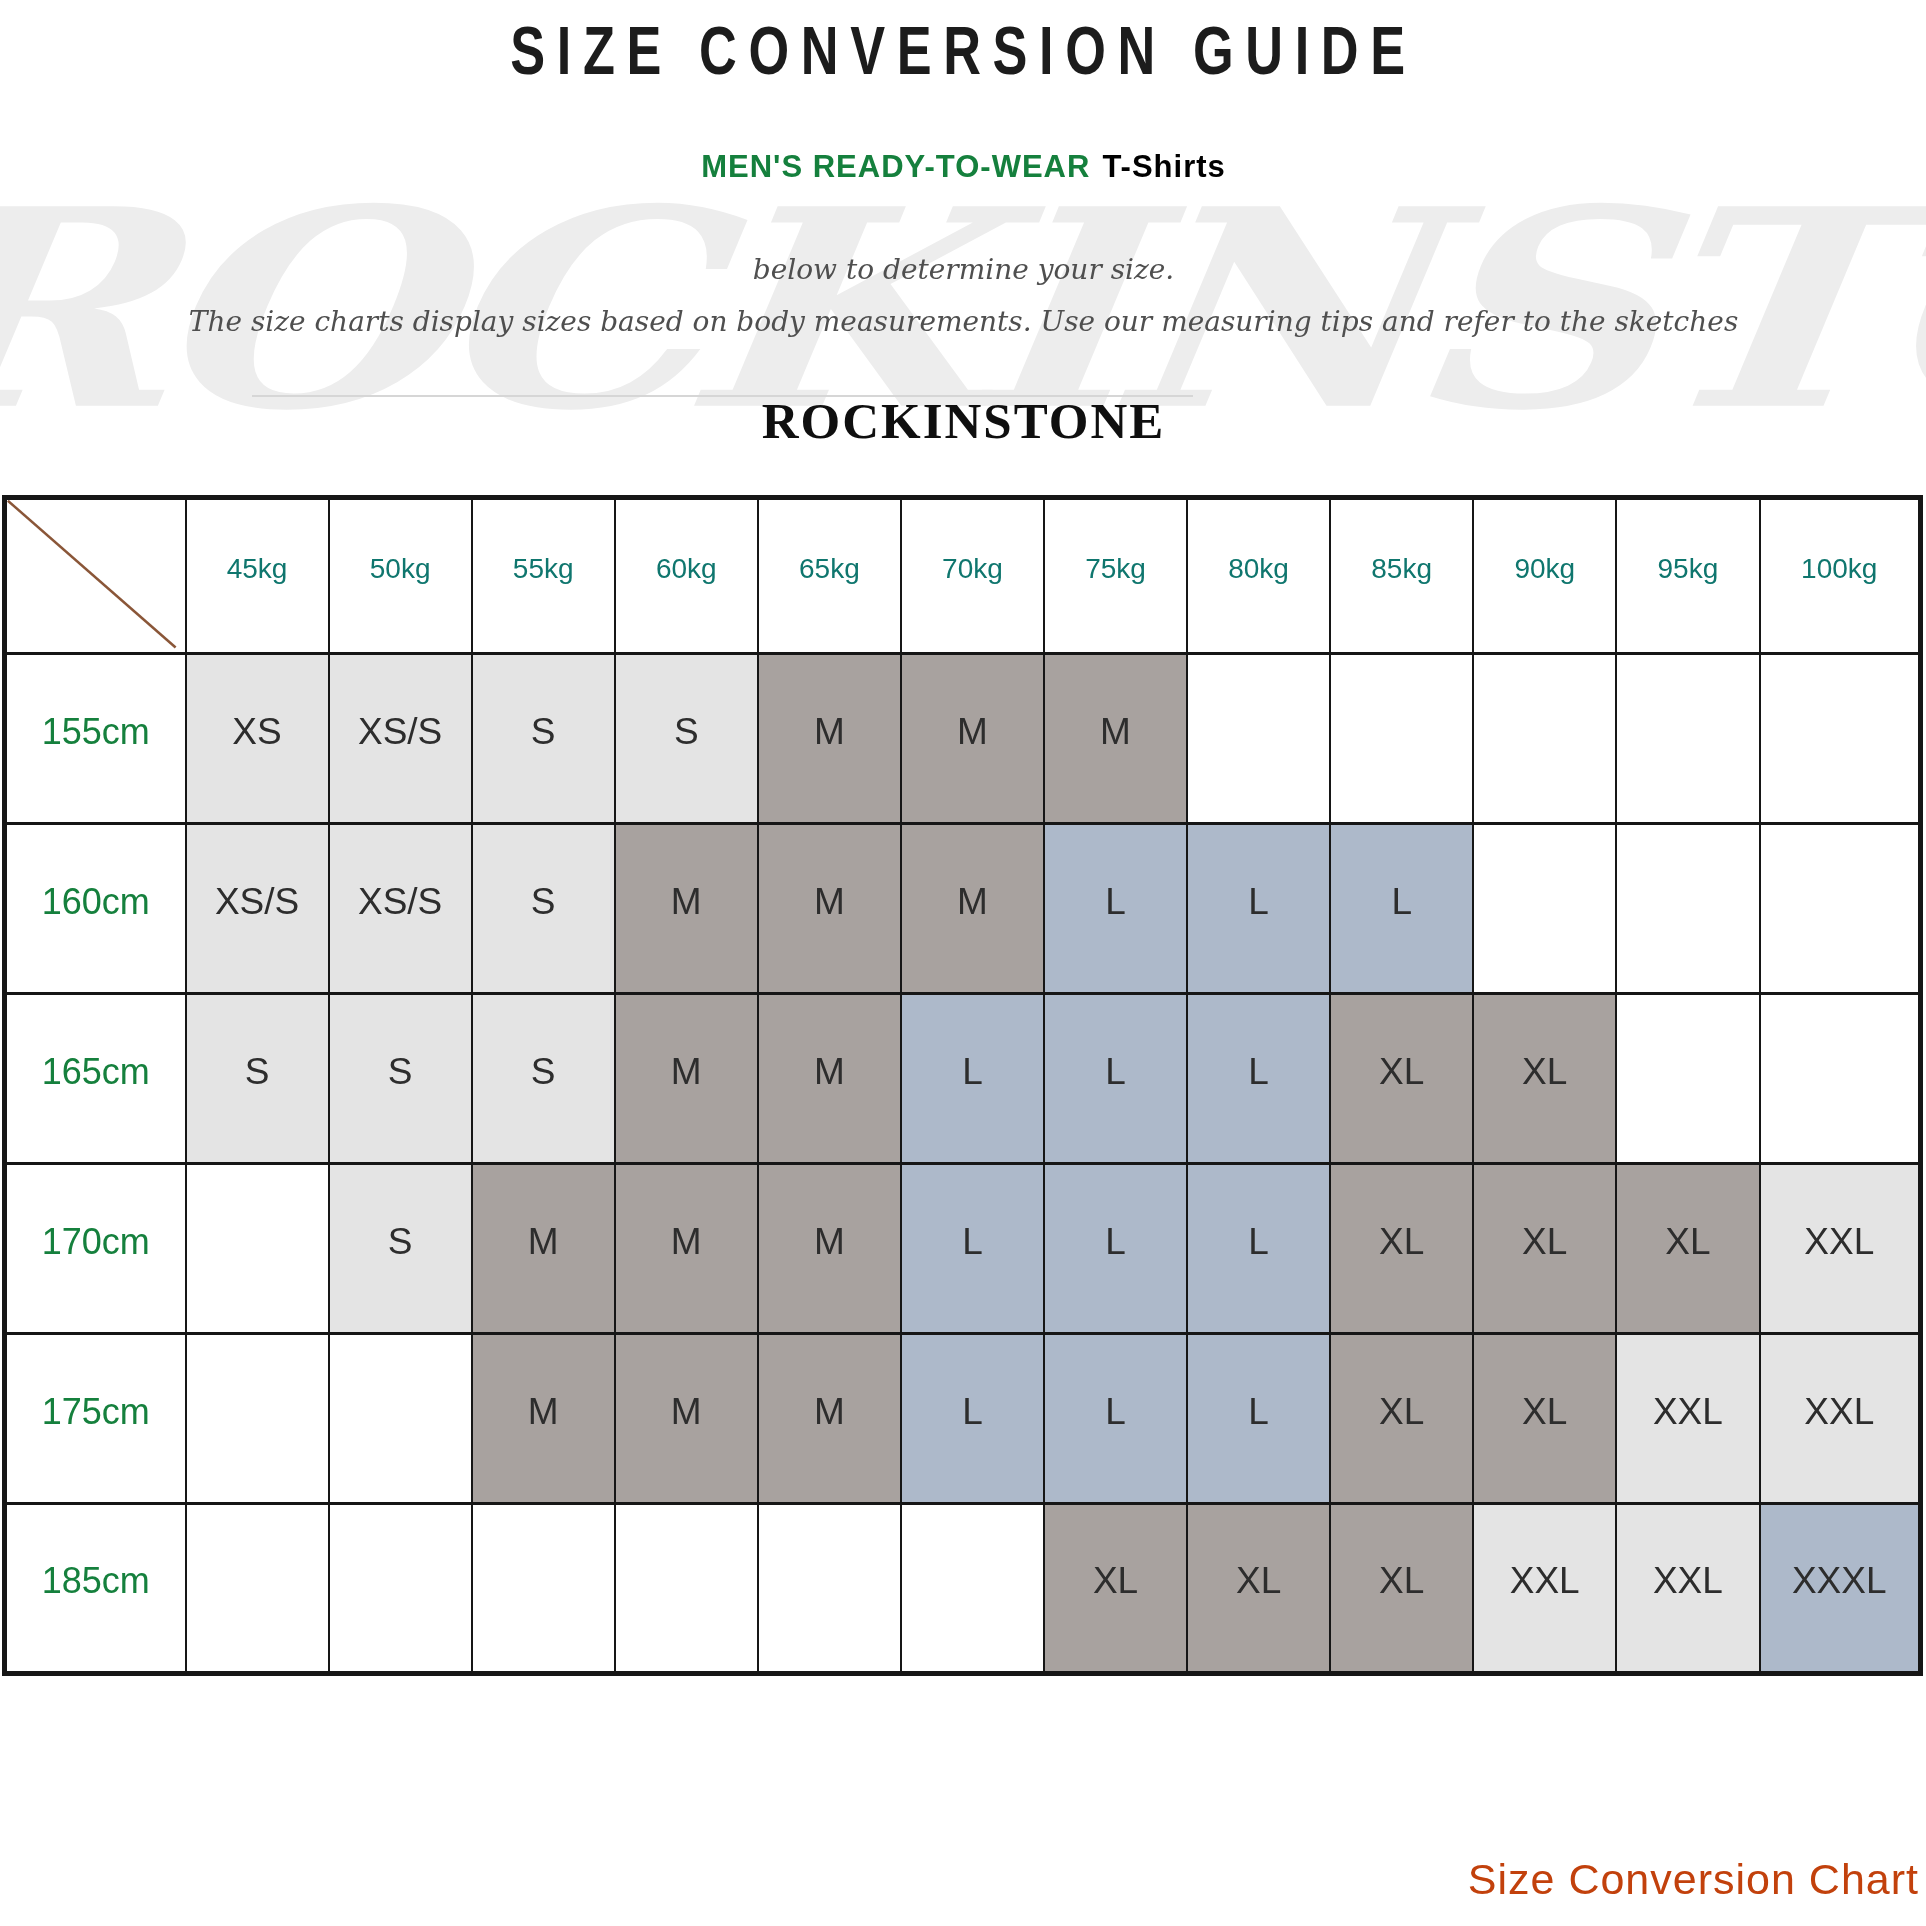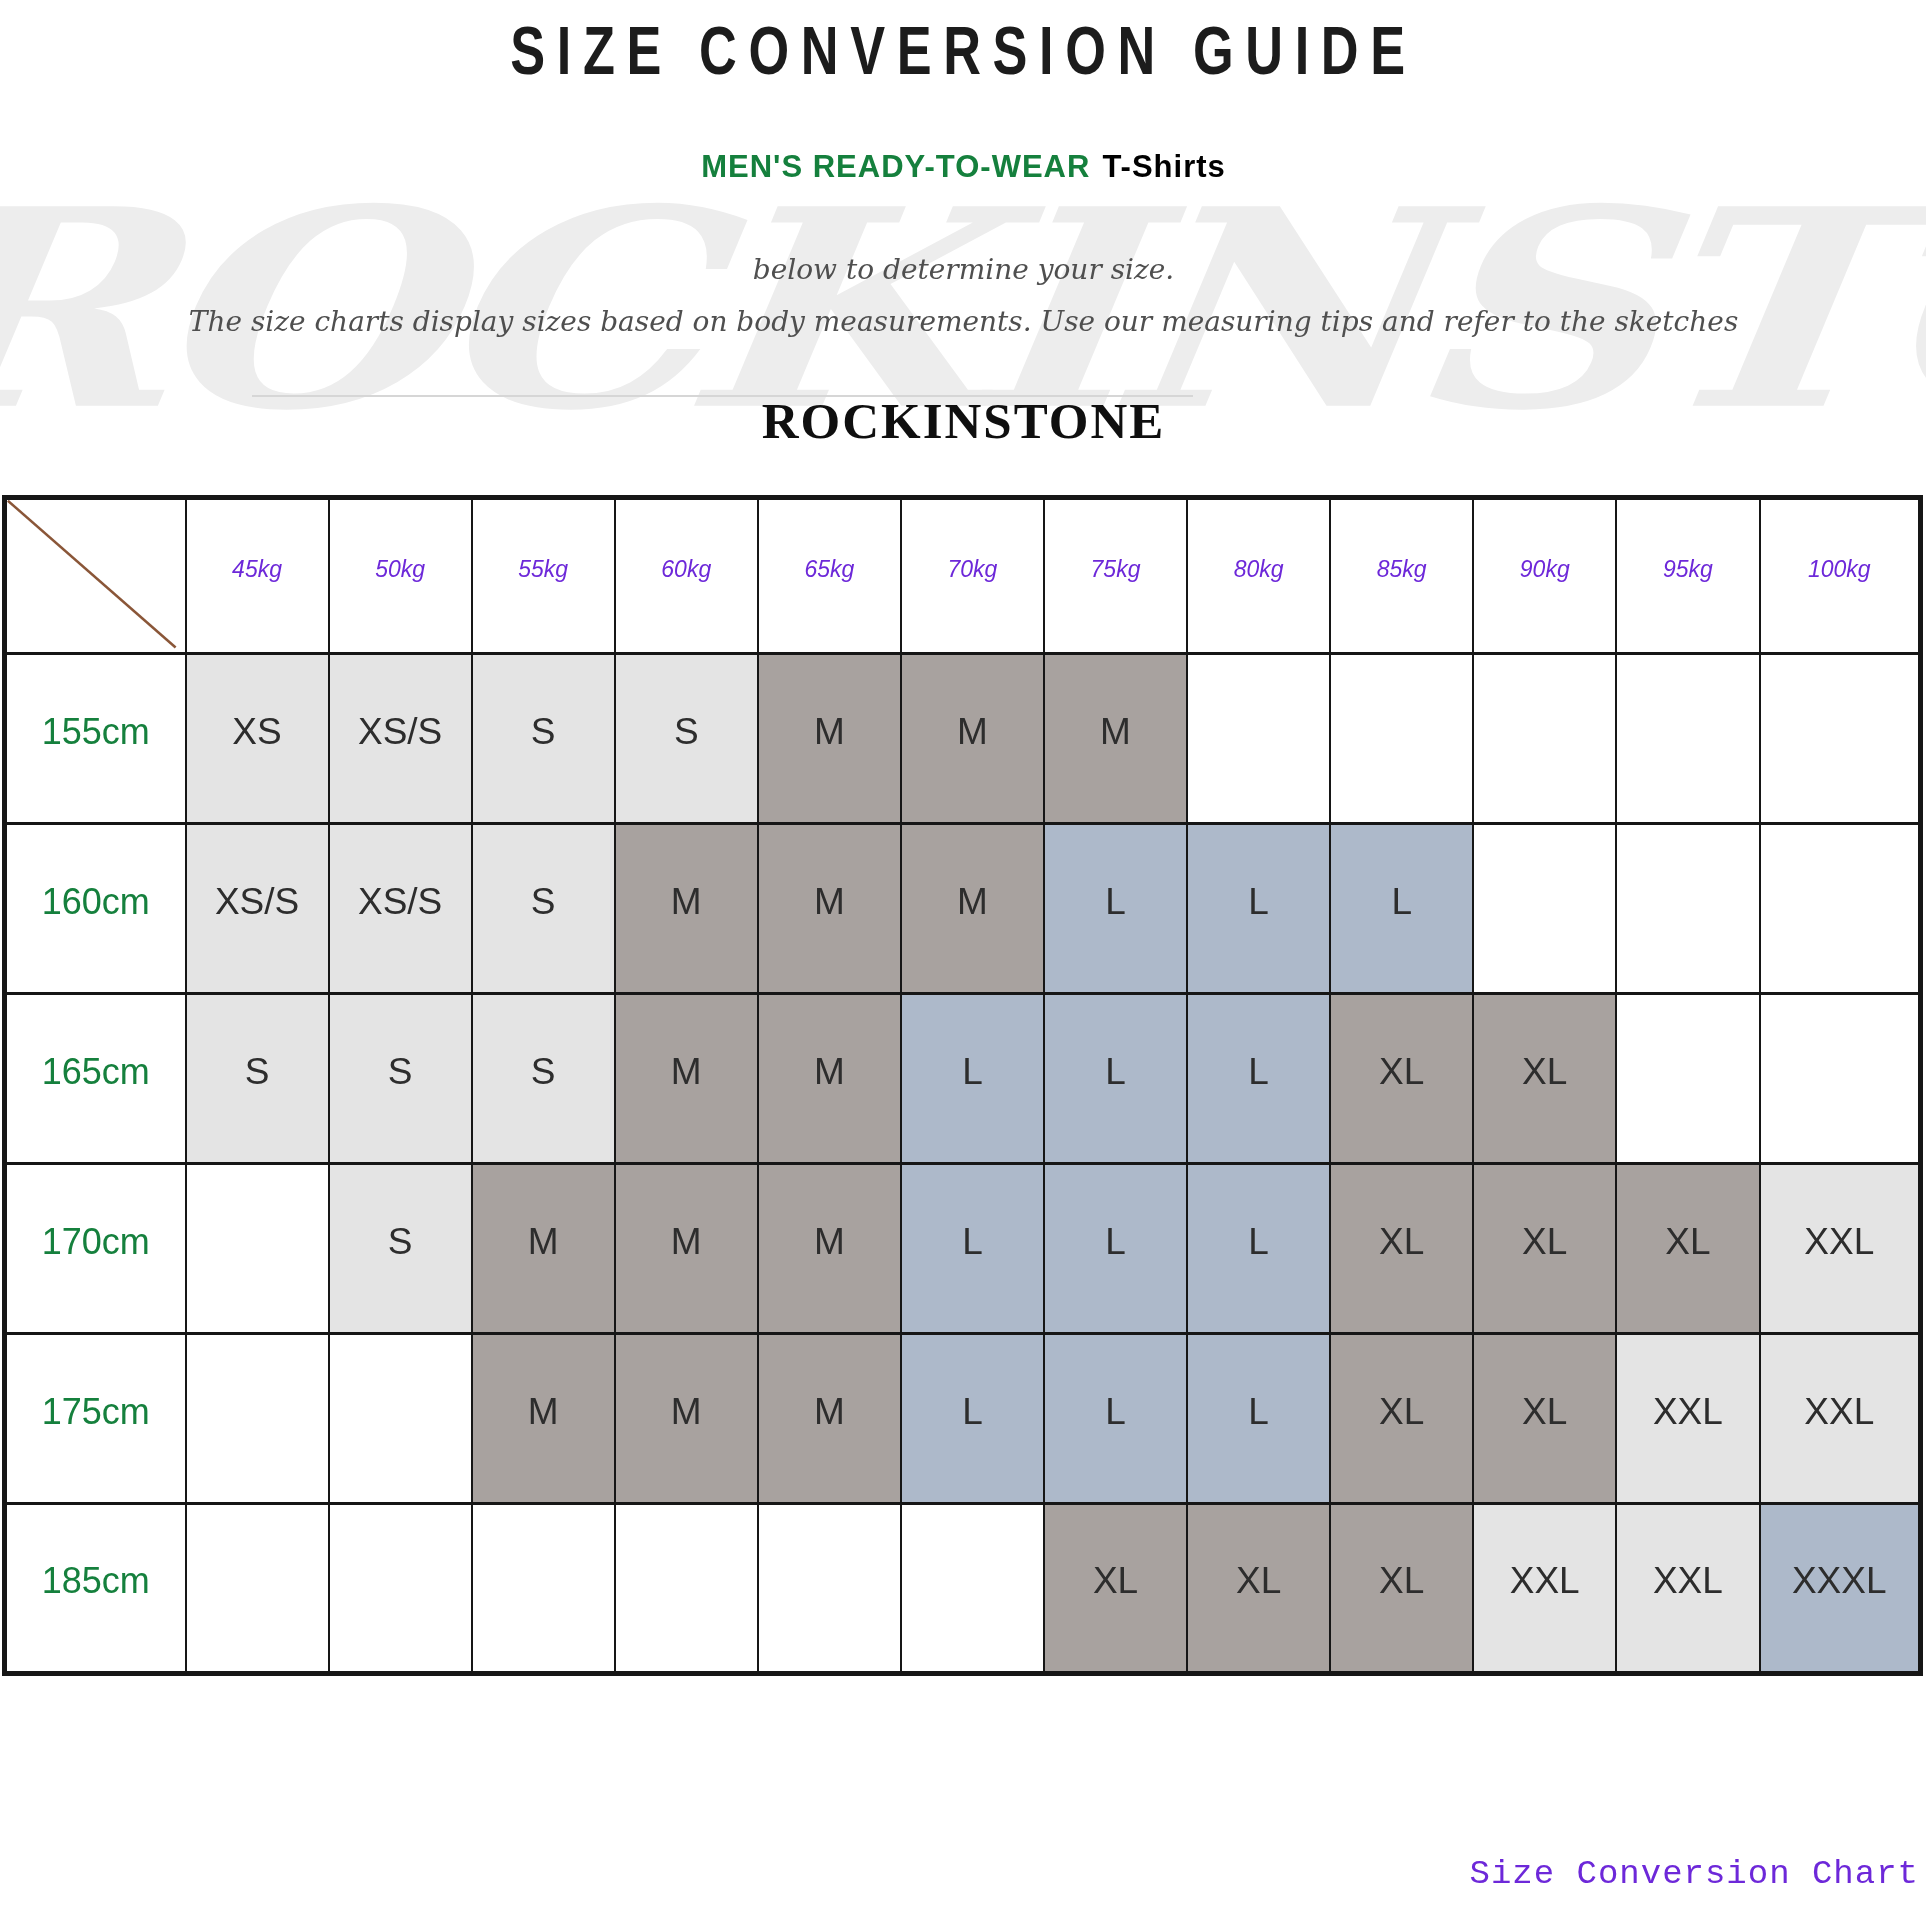--- a/index.html
+++ b/index.html
@@ -92,31 +92,31 @@
     text-align: center;
     vertical-align: middle;
     padding: 0 0 14px 0;
     font-size: 37px;
     color: #2d2d2d;
     background: #ffffff;
     overflow: hidden;
   }
   table.size-table tr { height: 170px; }
   table.size-table tr.header-row { height: 156px; }
-  table.size-table td.colhead { font-size: 23px; color: #6d28d9; font-style: italic; }
+  table.size-table td.colhead { font-size: 28px; color: #0f766e; }
   table.size-table td.rowhead { font-size: 36px; color: #15803d; }
   td.corner { position: relative; padding: 0; }
   td.corner svg { position: absolute; top: 0; left: 0; width: 100%; height: 100%; display: block; }
   td.corner line { stroke-width: 2.5; }
 
   .footer-caption {
     top: 1855px; right: 8px;
-    font-family: Liberation Mono, monospace;
-    font-size: 34px; letter-spacing: 1px;
-    color: #6d28d9;
+    font-family: Liberation Sans, sans-serif;
+    font-size: 43px; letter-spacing: 1px;
+    color: #c2410c;
     z-index: 2;
   }
 </style>
 </head>
 <body>
 
 <div class="layer watermark">ROCKINSTONE</div>
 
 <h1 class="layer page-title">SIZE CONVERSION GUIDE</h1>
 

